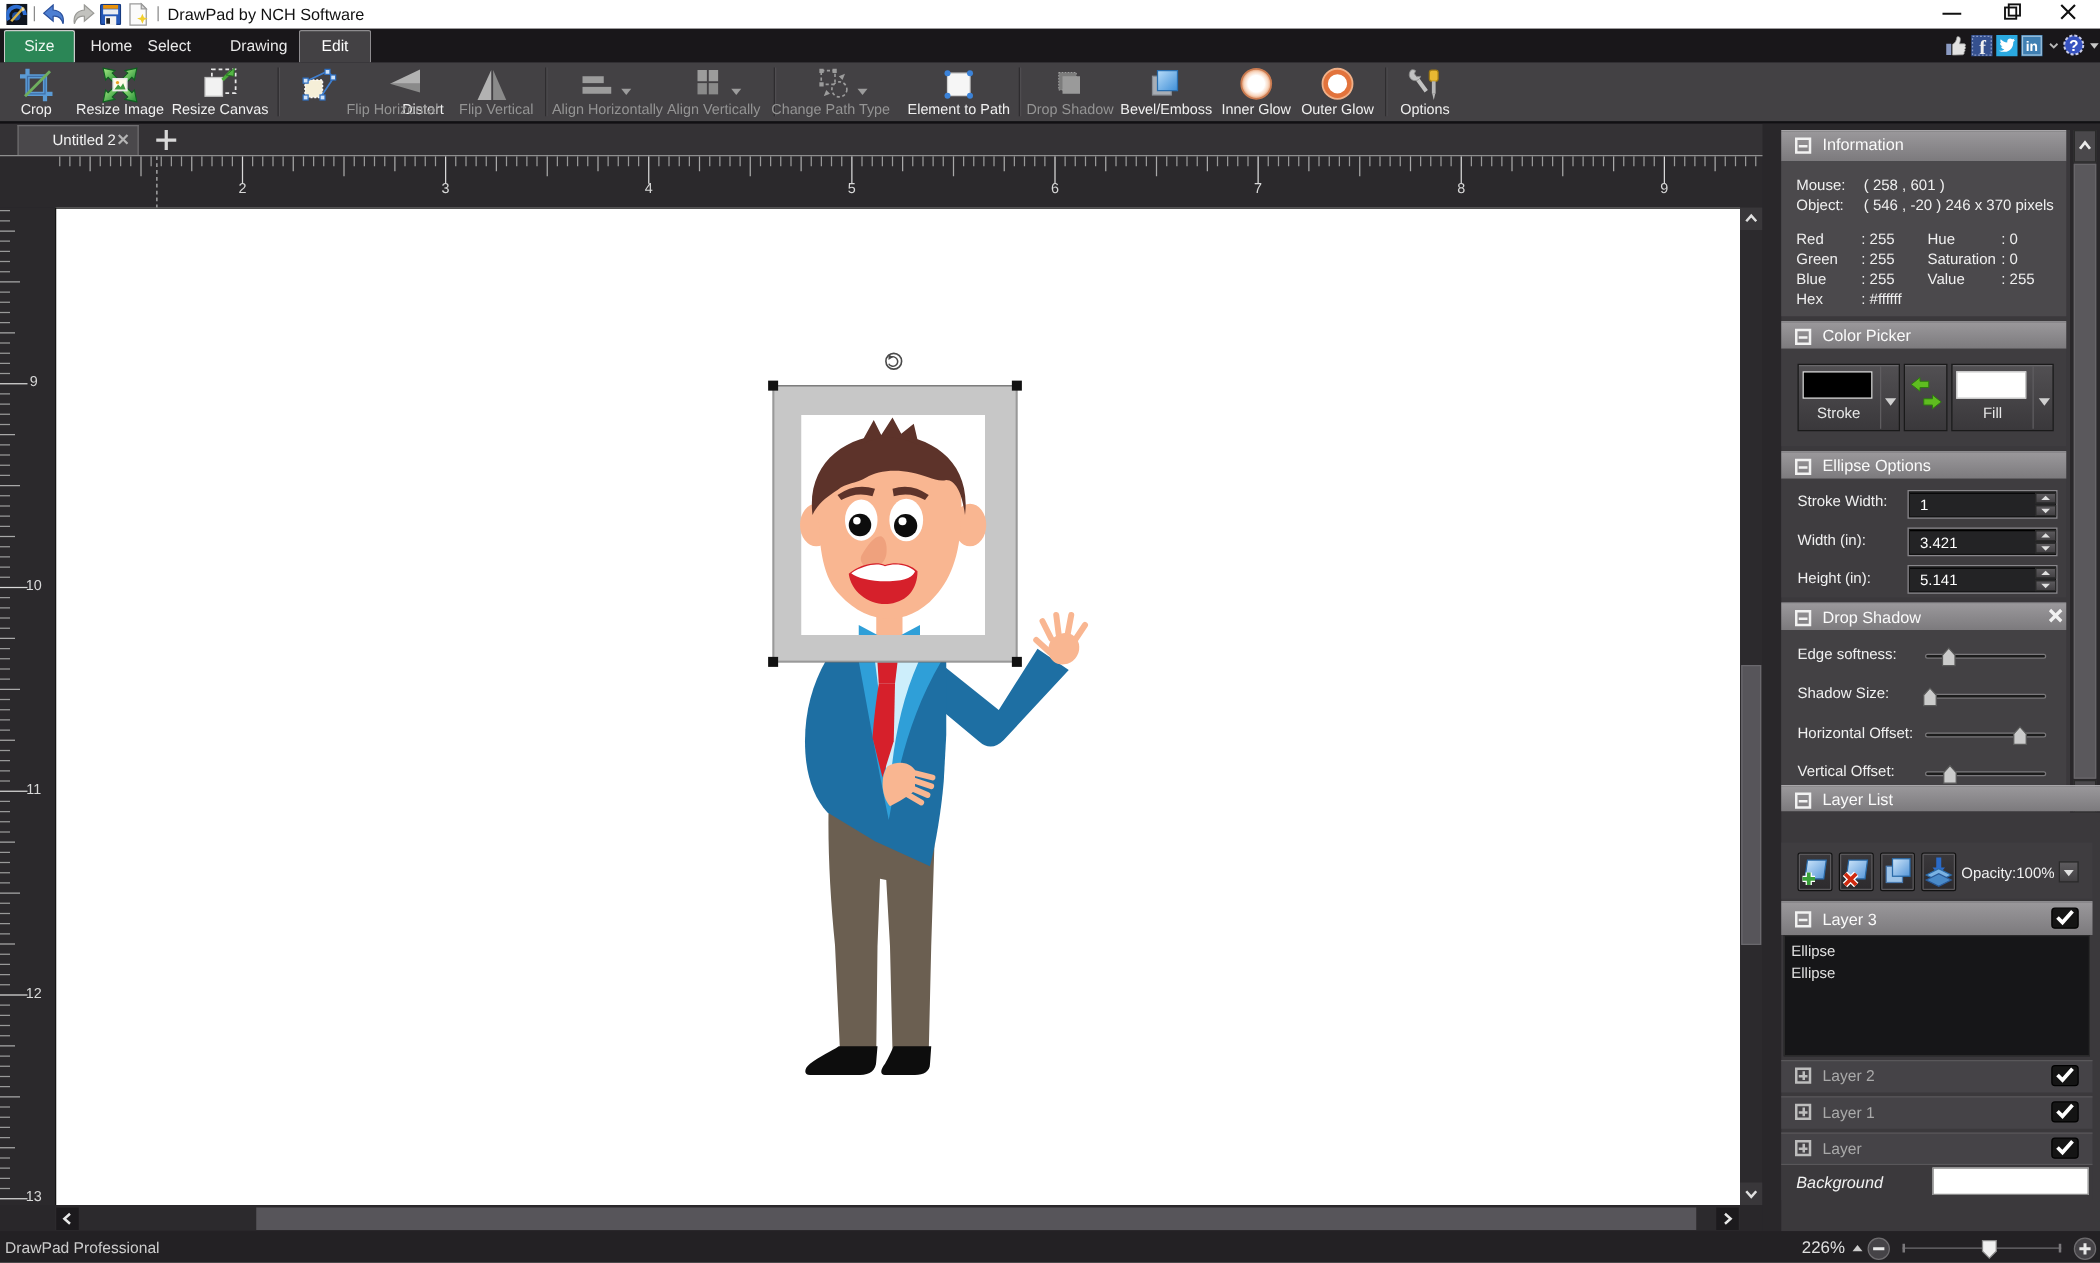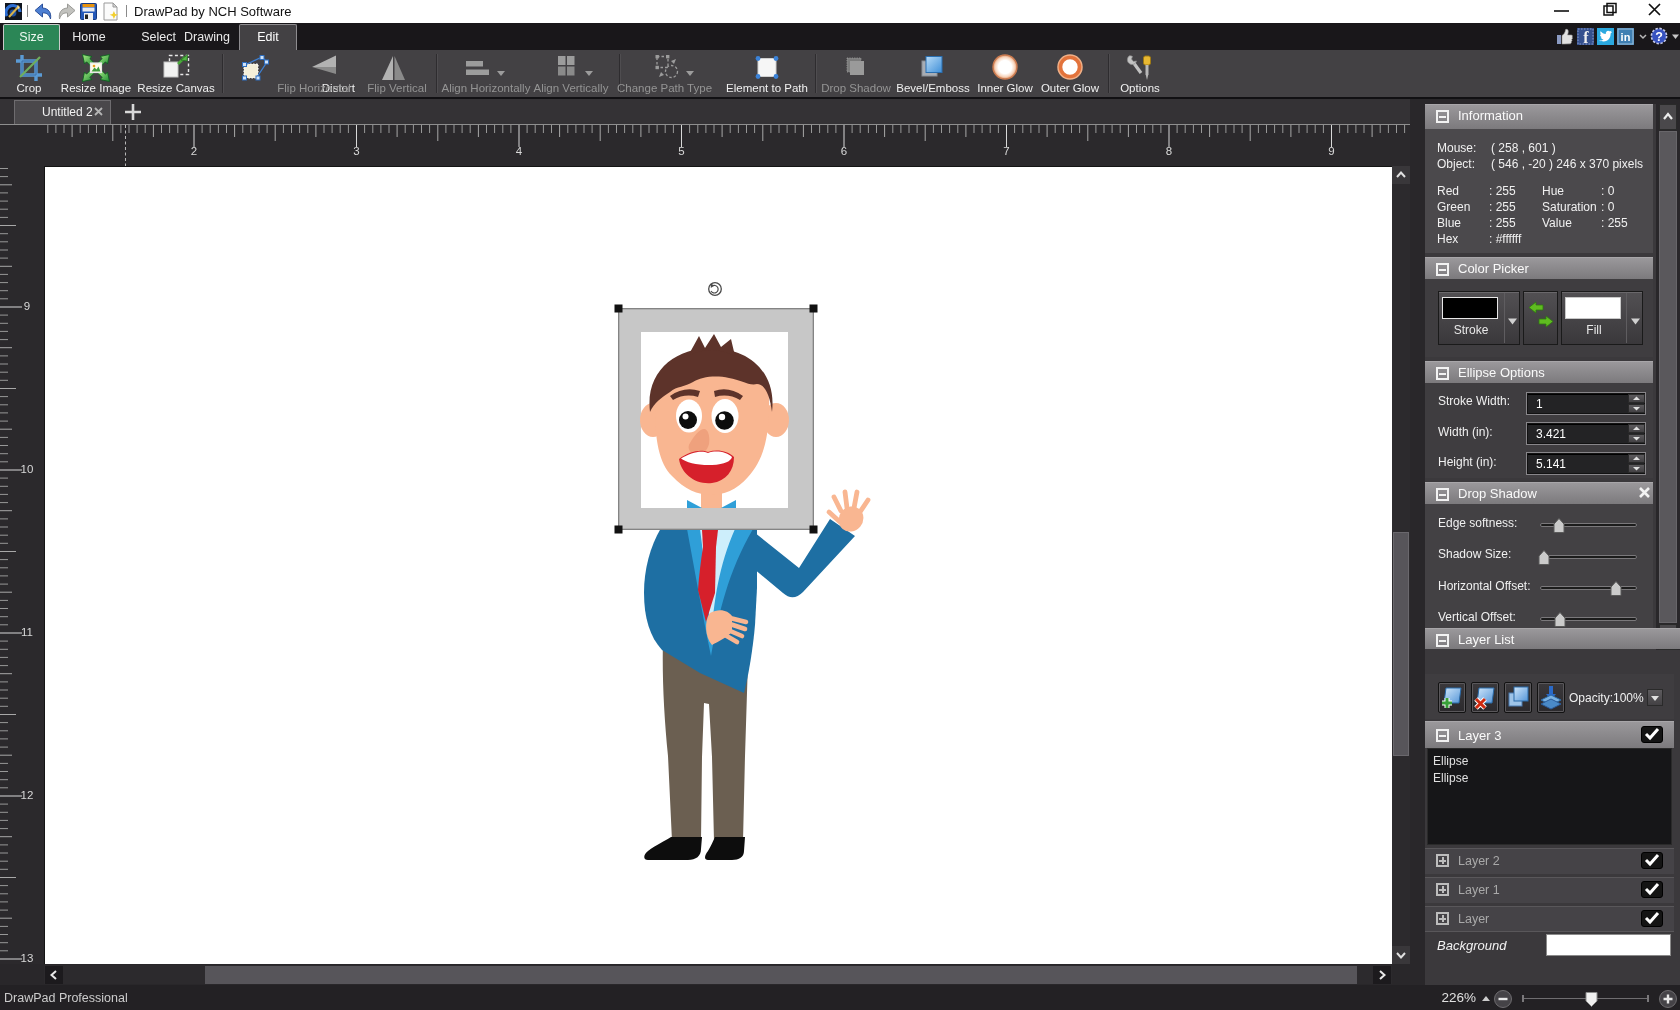--- a/index.html
+++ b/index.html
@@ -48,21 +48,21 @@
 <svg style="position:absolute;left:1546px;top:0px" width="134" height="22">
 <path d="M8,11 L23,11" stroke="#111" stroke-width="1.6"></path>
 <rect x="58" y="6" width="9" height="9" fill="none" stroke="#111" stroke-width="1.5"></rect>
 <rect x="61" y="3.5" width="9" height="9" fill="none" stroke="#111" stroke-width="1.5"></rect>
 <path d="M103,4 L114,15 M114,4 L103,15" stroke="#111" stroke-width="1.7"></path>
 </svg>
 <div style="position:absolute;left:0px;top:23px;width:1680px;height:27px;background:#19171a;"></div>
 <div style="position:absolute;left:3px;top:24px;width:57px;height:26px;background:#2b8656;border:1px solid #c9cac9;border-bottom:none;border-radius:2px 2px 0 0;"></div>
 <div style="position:absolute;left:3px;top:30px;font-size:12.5px;color:#eef8f1;white-space:nowrap;width:57px;text-align:center;text-align:center;">Size</div>
 <div style="position:absolute;left:60px;top:30px;font-size:12.5px;color:#e9e9e9;white-space:nowrap;width:58px;text-align:center;">Home</div>
-<div style="position:absolute;left:118px;top:30px;font-size:12.5px;color:#e9e9e9;white-space:nowrap;width:58px;text-align:right;">Select</div>
+<div style="position:absolute;left:118px;top:30px;font-size:12.5px;color:#e9e9e9;white-space:nowrap;width:58px;text-align:left;">Select</div>
 <div style="position:absolute;left:176px;top:30px;font-size:12.5px;color:#e9e9e9;white-space:nowrap;width:62px;text-align:center;">Drawing</div>
 <div style="position:absolute;left:239px;top:24px;width:58px;height:26px;background:#434144;border:1px solid #8e8c8f;border-bottom:none;border-radius:2px 2px 0 0;"></div>
 <div style="position:absolute;left:239px;top:30px;font-size:12.5px;color:#ffffff;white-space:nowrap;width:58px;text-align:center;">Edit</div>
 <svg style="position:absolute;left:1556px;top:27px" width="124" height="20">
 
 <g transform="translate(0,0)">
  <rect x="1" y="8" width="4" height="9" fill="#8a9ac2"></rect>
  <path d="M6,17 L6,8.5 C8,7.5 9.2,5.5 9.6,2.5 C11.4,1.8 12.6,3 12.2,5.4 L11.6,8 L15.2,8 C16.6,8 16.8,9.6 15.9,10.1 C16.8,10.7 16.6,12 15.6,12.4 C16.4,13 16.1,14.3 15.1,14.6 C15.7,15.3 15.3,16.6 14.2,16.8 L8,17 Z" fill="#e2e2e2" stroke="#9a9a9a" stroke-width="0.6"></path>
 </g>
 

